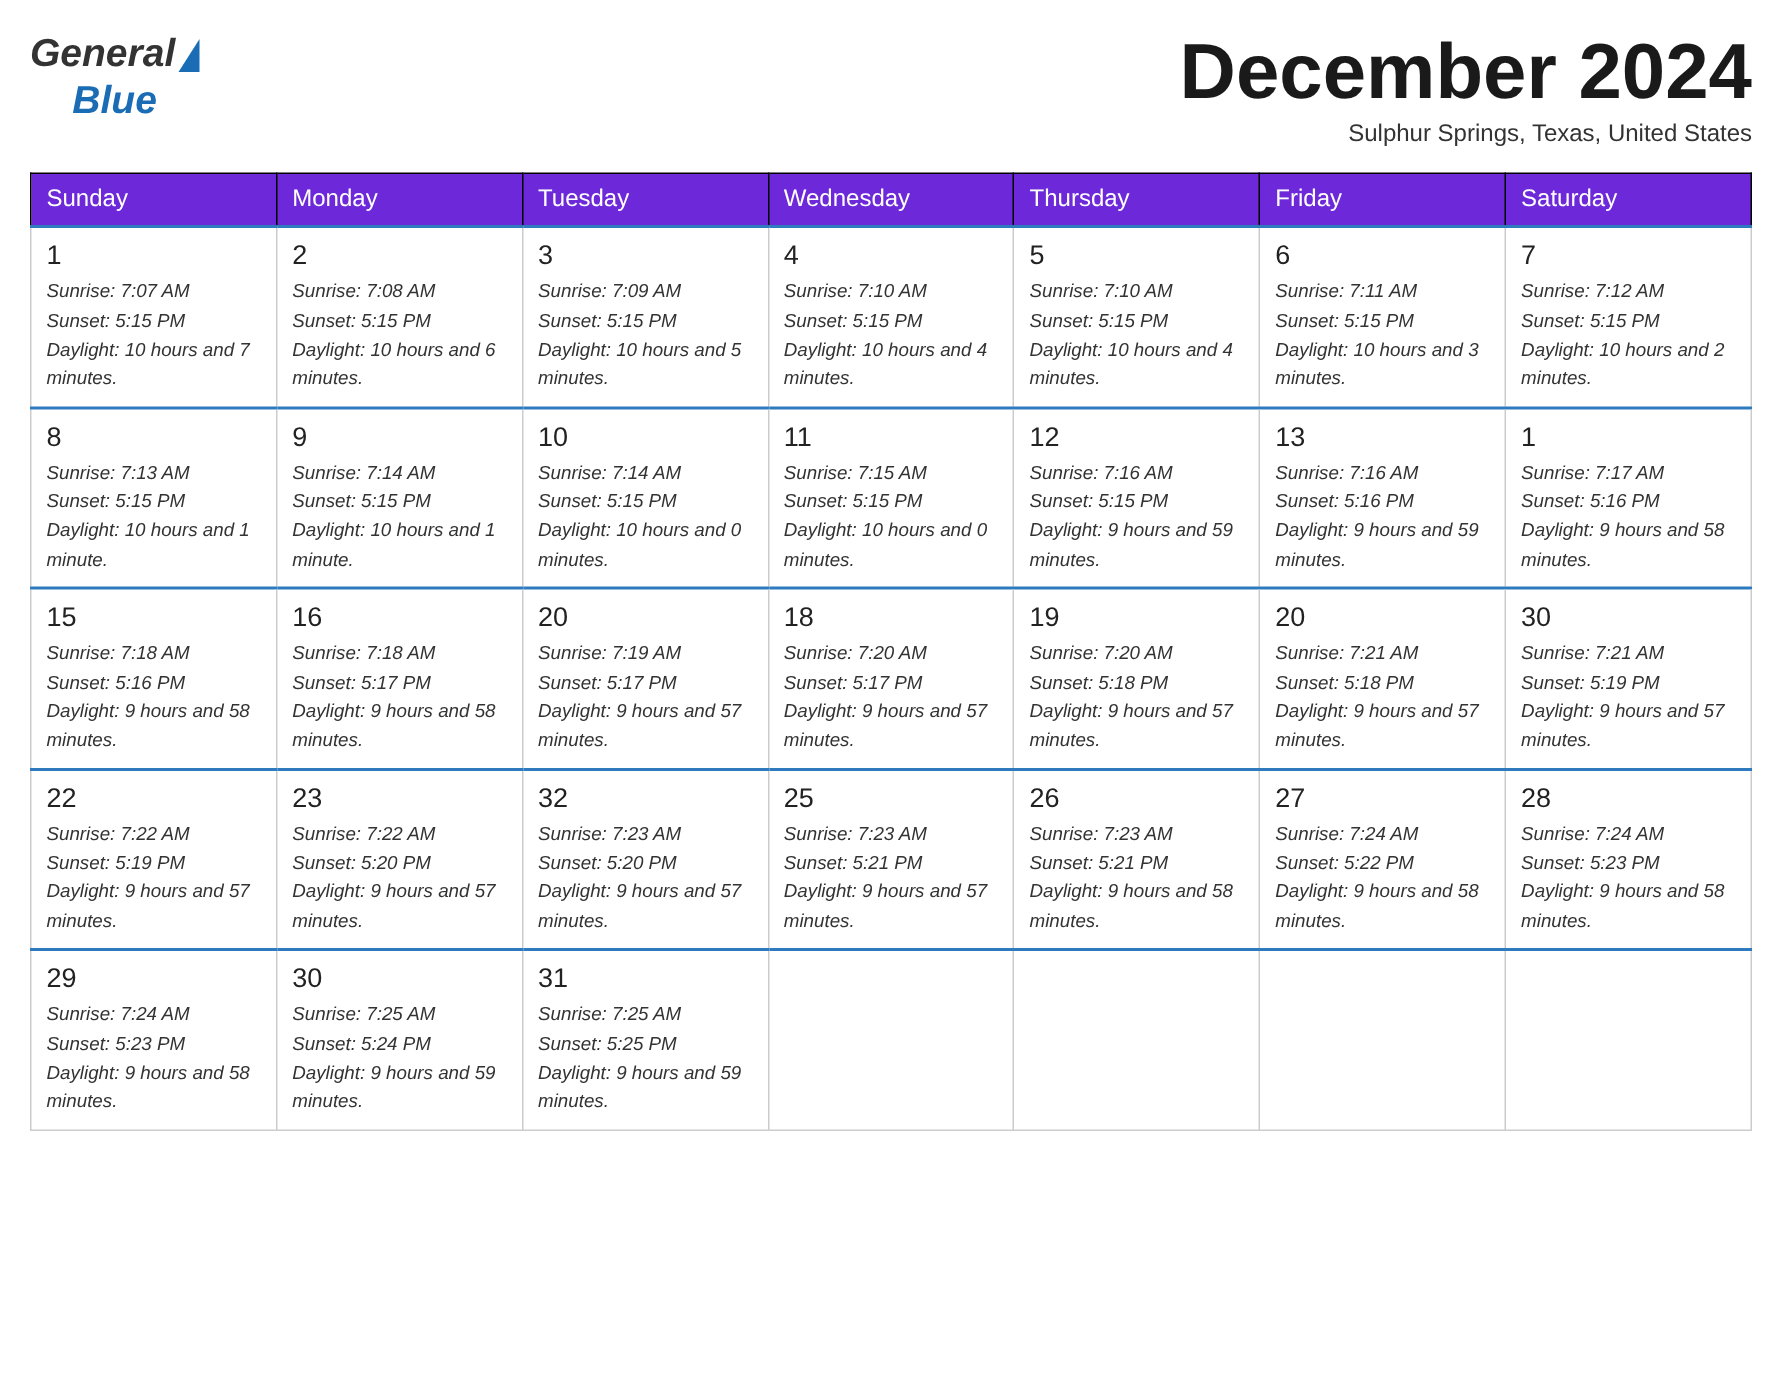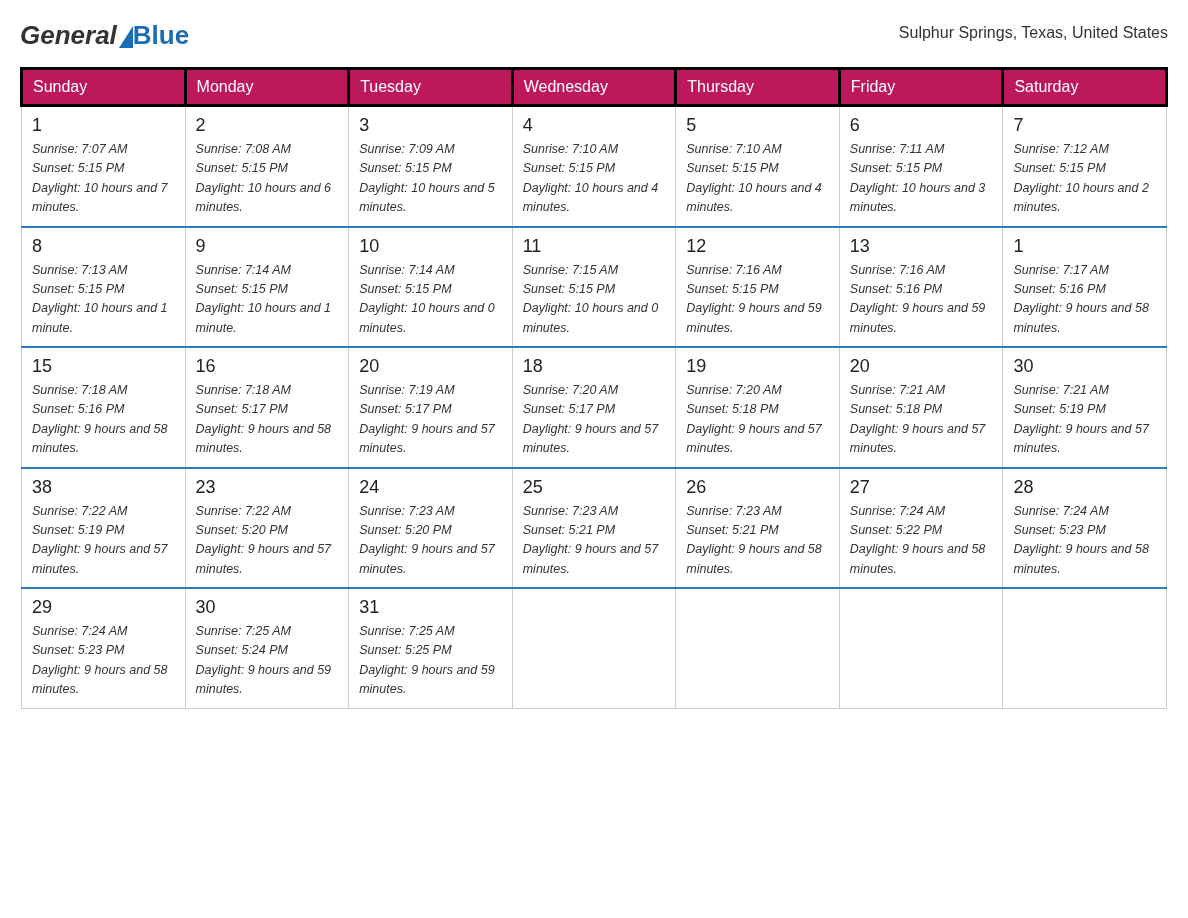--- a/index.html
+++ b/index.html
@@ -11,21 +11,21 @@
       padding: 20px;
     }
     .header-area {
       display: flex;
       justify-content: space-between;
       align-items: flex-start;
       margin-bottom: 16px;
     }
     .logo {
       display: flex;
-      flex-direction: row;
+      flex-direction: column;
       align-items: center;
     }
     .logo-top {
       display: flex;
       align-items: center;
     }
     .logo-general {
       font-size: 26px;
       font-weight: bold;
       color: #333;
@@ -36,20 +36,21 @@
       height: 0;
       border-left: 14px solid transparent;
       border-bottom: 22px solid #1a6db5;
       margin-left: 2px;
       margin-top: 2px;
     }
     .logo-blue-line {
       color: #1a6db5;
       font-size: 26px;
       font-weight: bold;
+      font-style: italic;
     }
     .title-area {
       text-align: right;
     }
     .month-title {
       font-size: 52px;
       font-weight: bold;
       color: #1a1a1a;
       line-height: 1.1;
     }
@@ -57,27 +58,27 @@
       font-size: 16px;
       color: #333;
       margin-top: 4px;
     }
     table {
       width: 100%;
       border-collapse: collapse;
       table-layout: fixed;
     }
     thead th {
-      background-color: #be185d;
+      background-color: #6d28d9;
       color: #fff;
       text-align: left;
       padding: 8px 10px;
       font-size: 16px;
       font-weight: normal;
-      border: 3px solid #000000;
+      border: 1px solid #000000;
     }
     tbody td {
       vertical-align: top;
       padding: 8px 10px;
       border: 1px solid #ccc;
       border-top: 2px solid #2e7abf;
       font-size: 13px;
       color: #333;
       min-height: 90px;
     }
@@ -103,20 +104,21 @@
 
 <div class="header-area">
   <div class="logo">
     <div class="logo-top">
       <span class="logo-general">General</span>
       <div class="logo-triangle"></div>
     </div>
     <span class="logo-blue-line">Blue</span>
   </div>
   <div class="title-area">
+    <div class="month-title">December 2024</div>
     <div class="location-subtitle">Sulphur Springs, Texas, United States</div>
   </div>
 </div>
 
 <table>
   <thead>
     <tr>
     <th>Sunday</th>
         <th>Monday</th>
         <th>Tuesday</th>
@@ -212,29 +214,29 @@
         <span class="day-number">20</span>
         <span class="day-info">Sunrise: 7:21 AM<br>Sunset: 5:18 PM<br>Daylight: 9 hours and 57 minutes.</span>
       </td>
         <td>
         <span class="day-number">30</span>
         <span class="day-info">Sunrise: 7:21 AM<br>Sunset: 5:19 PM<br>Daylight: 9 hours and 57 minutes.</span>
       </td>
       </tr>
       <tr>
         <td>
-        <span class="day-number">38</span>
+        <span class="day-number">22</span>
         <span class="day-info">Sunrise: 7:22 AM<br>Sunset: 5:19 PM<br>Daylight: 9 hours and 57 minutes.</span>
       </td>
         <td>
         <span class="day-number">23</span>
         <span class="day-info">Sunrise: 7:22 AM<br>Sunset: 5:20 PM<br>Daylight: 9 hours and 57 minutes.</span>
       </td>
         <td>
-        <span class="day-number">24</span>
+        <span class="day-number">32</span>
         <span class="day-info">Sunrise: 7:23 AM<br>Sunset: 5:20 PM<br>Daylight: 9 hours and 57 minutes.</span>
       </td>
         <td>
         <span class="day-number">25</span>
         <span class="day-info">Sunrise: 7:23 AM<br>Sunset: 5:21 PM<br>Daylight: 9 hours and 57 minutes.</span>
       </td>
         <td>
         <span class="day-number">26</span>
         <span class="day-info">Sunrise: 7:23 AM<br>Sunset: 5:21 PM<br>Daylight: 9 hours and 58 minutes.</span>
       </td>

